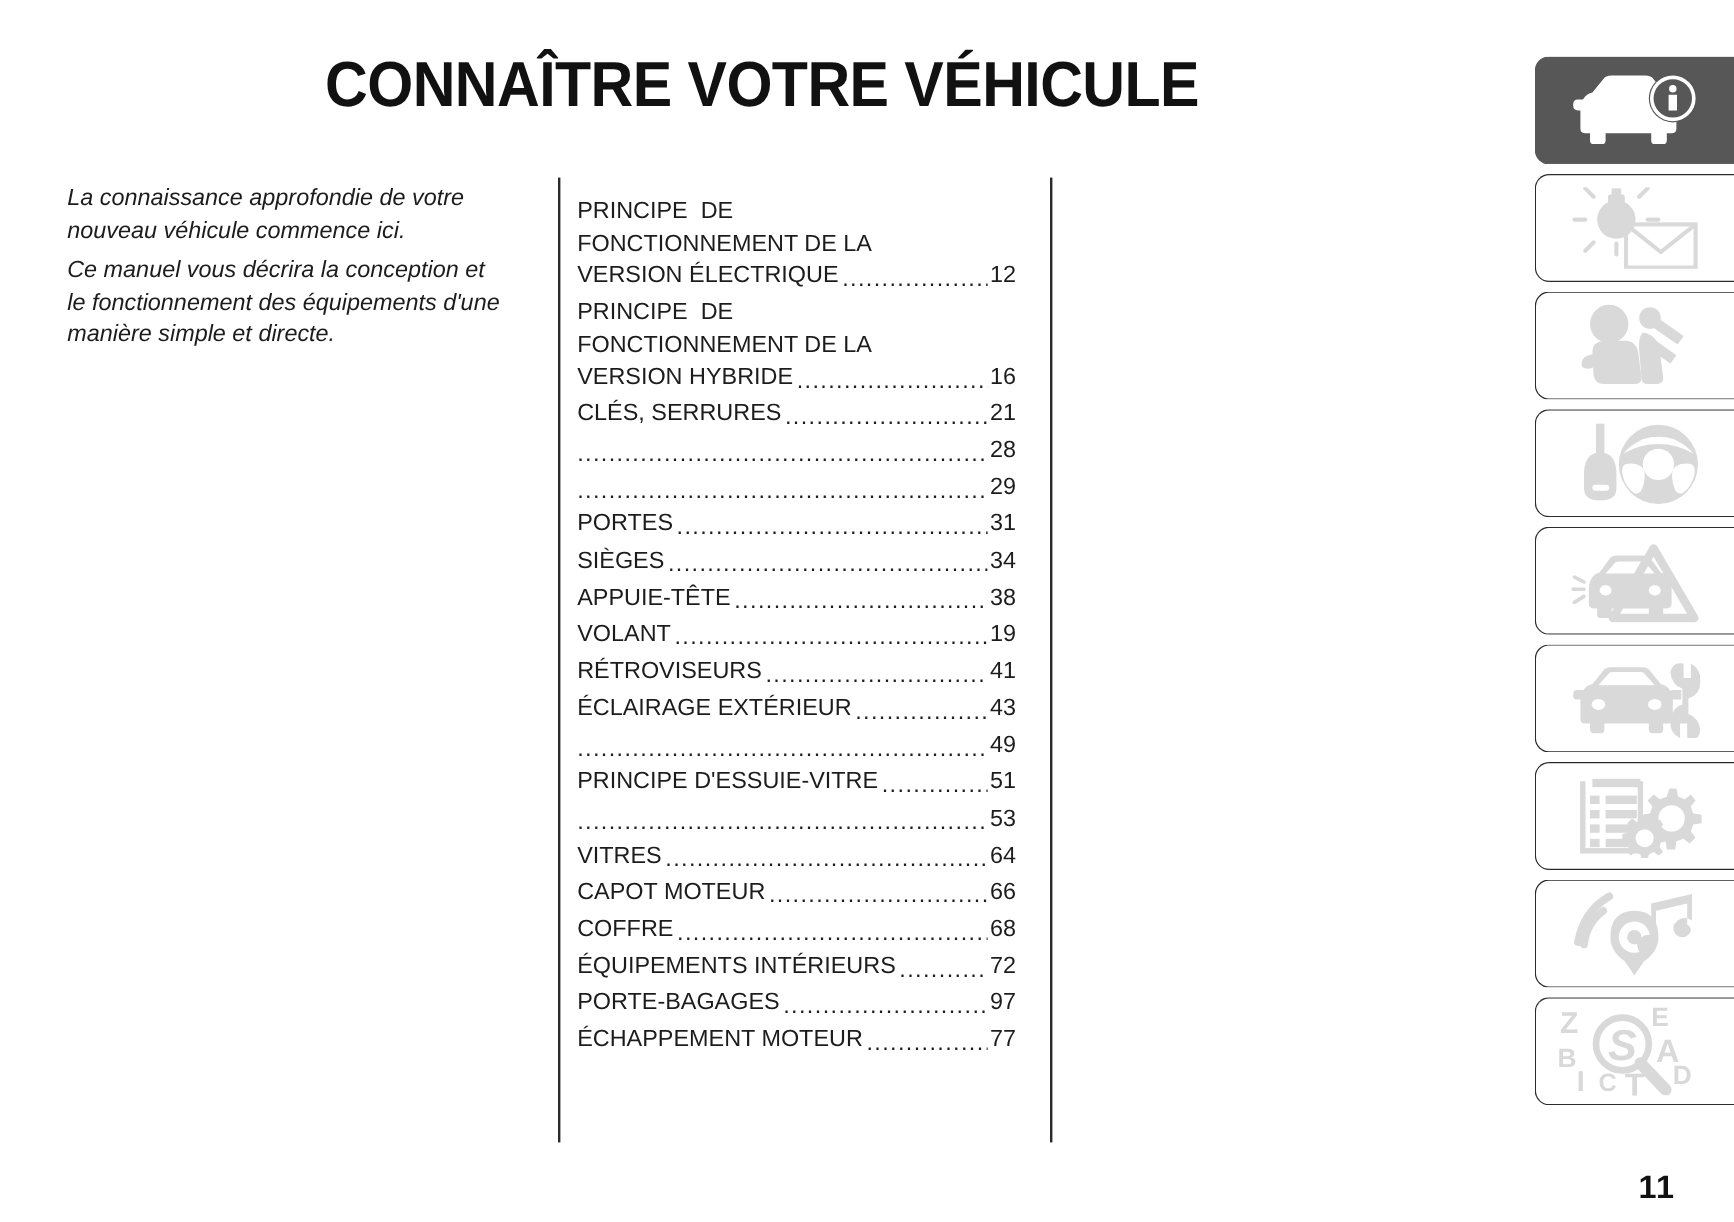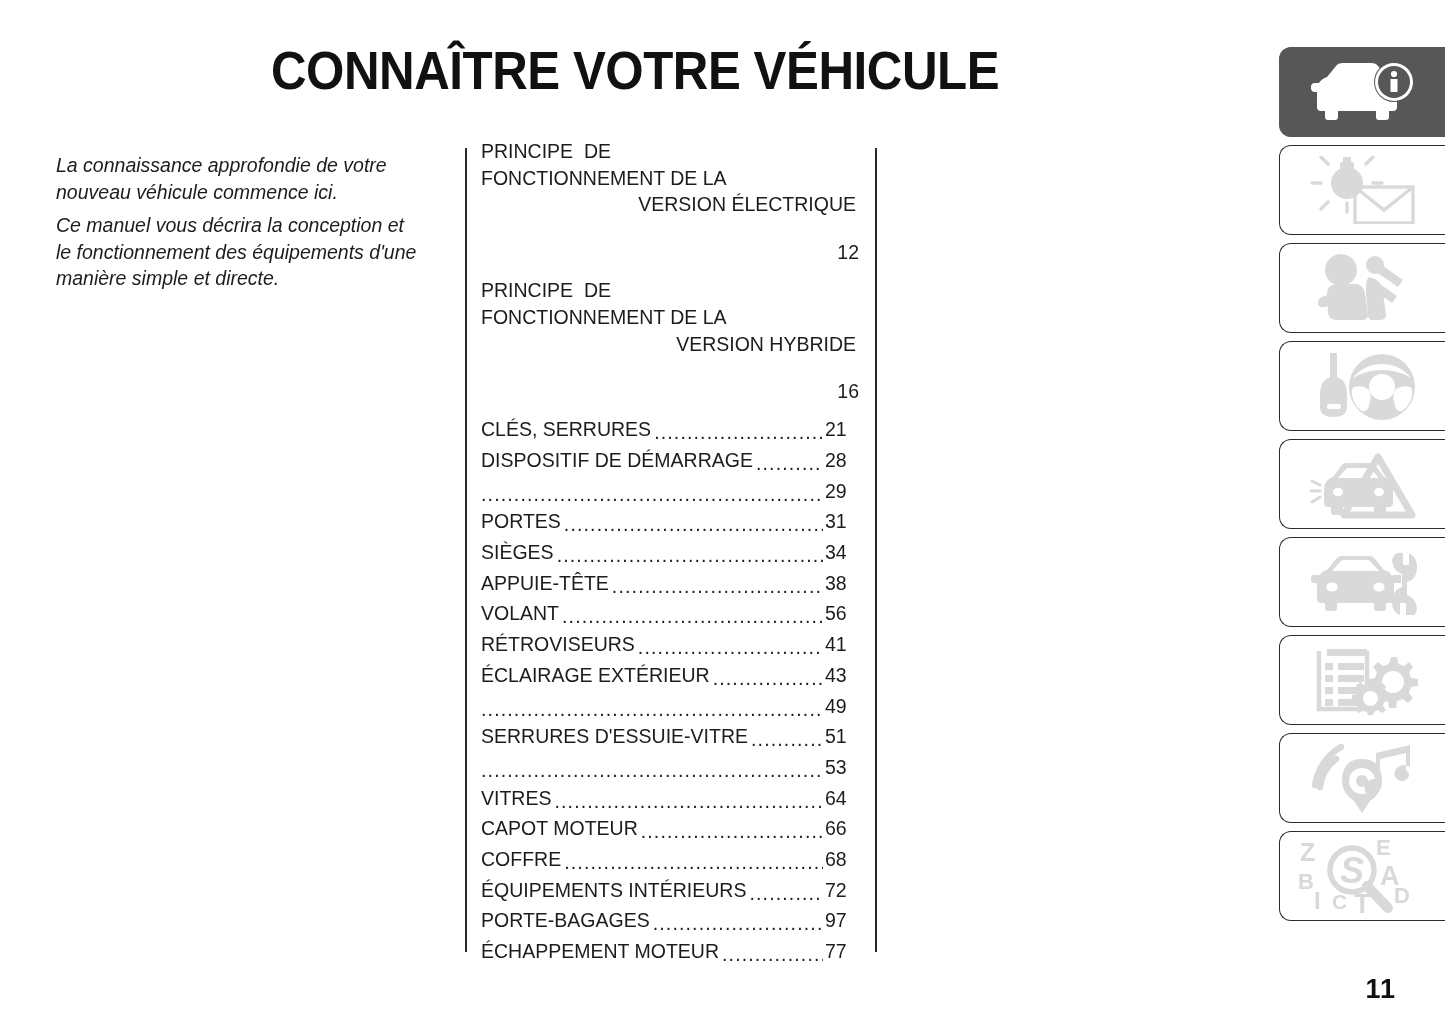--- a/index.html
+++ b/index.html
@@ -58,21 +58,21 @@
     height: 804px;
     background: #2a2a2a;
   }
   .rule-left  { left: 465px; }
   .rule-right { left: 875px; }
 
   
   .toc {
     position: absolute;
     left: 481px;
-    top: 138px;
+    top: 163px;
     width: 378px;
   }
   .toc-entry {
     display: flex;
     align-items: flex-end;
     font-size: 19.5px;
     line-height: 26.7px;
     color: #1c1c1c;
     margin-bottom: 4px;
   }
@@ -80,21 +80,20 @@
     display: block;
     margin-bottom: 4px;
   }
   .toc-entry.multiline .wrap-line {
     display: block;
     white-space: pre;
   }
   .toc-entry.multiline .last-row {
     display: flex;
     align-items: flex-end;
-    flex-direction: column;
   }
   .toc-label {
     white-space: pre;
     flex: 0 0 auto;
     padding-right: 3px;
   }
   .toc-dots {
     flex: 1 1 auto;
     overflow: hidden;
     height: 20px;
@@ -189,21 +188,20 @@
         <span class="toc-dots"></span>
         <span class="toc-page">16</span>
       </div>
     </div>
     <div class="toc-entry">
       <span class="toc-label">CLÉS, SERRURES</span>
       <span class="toc-dots"></span>
       <span class="toc-page">21</span>
     </div>
     <div class="toc-entry">
-      <span class="toc-label">DISPOSITIF DE DÉMARRAGE</span>
       <span class="toc-dots"></span>
       <span class="toc-page">28</span>
     </div>
     <div class="toc-entry">
       <span class="toc-dots"></span>
       <span class="toc-page">29</span>
     </div>
     <div class="toc-entry">
       <span class="toc-label">PORTES</span>
       <span class="toc-dots"></span>
@@ -215,38 +213,38 @@
       <span class="toc-page">34</span>
     </div>
     <div class="toc-entry">
       <span class="toc-label">APPUIE-TÊTE</span>
       <span class="toc-dots"></span>
       <span class="toc-page">38</span>
     </div>
     <div class="toc-entry">
       <span class="toc-label">VOLANT</span>
       <span class="toc-dots"></span>
-      <span class="toc-page">56</span>
+      <span class="toc-page">19</span>
     </div>
     <div class="toc-entry">
       <span class="toc-label">RÉTROVISEURS</span>
       <span class="toc-dots"></span>
       <span class="toc-page">41</span>
     </div>
     <div class="toc-entry">
       <span class="toc-label">ÉCLAIRAGE EXTÉRIEUR</span>
       <span class="toc-dots"></span>
       <span class="toc-page">43</span>
     </div>
     <div class="toc-entry">
       <span class="toc-dots"></span>
       <span class="toc-page">49</span>
     </div>
     <div class="toc-entry">
-      <span class="toc-label">SERRURES D'ESSUIE-VITRE</span>
+      <span class="toc-label">PRINCIPE D'ESSUIE-VITRE</span>
       <span class="toc-dots"></span>
       <span class="toc-page">51</span>
     </div>
     <div class="toc-entry">
       <span class="toc-dots"></span>
       <span class="toc-page">53</span>
     </div>
     <div class="toc-entry">
       <span class="toc-label">VITRES</span>
       <span class="toc-dots"></span>

